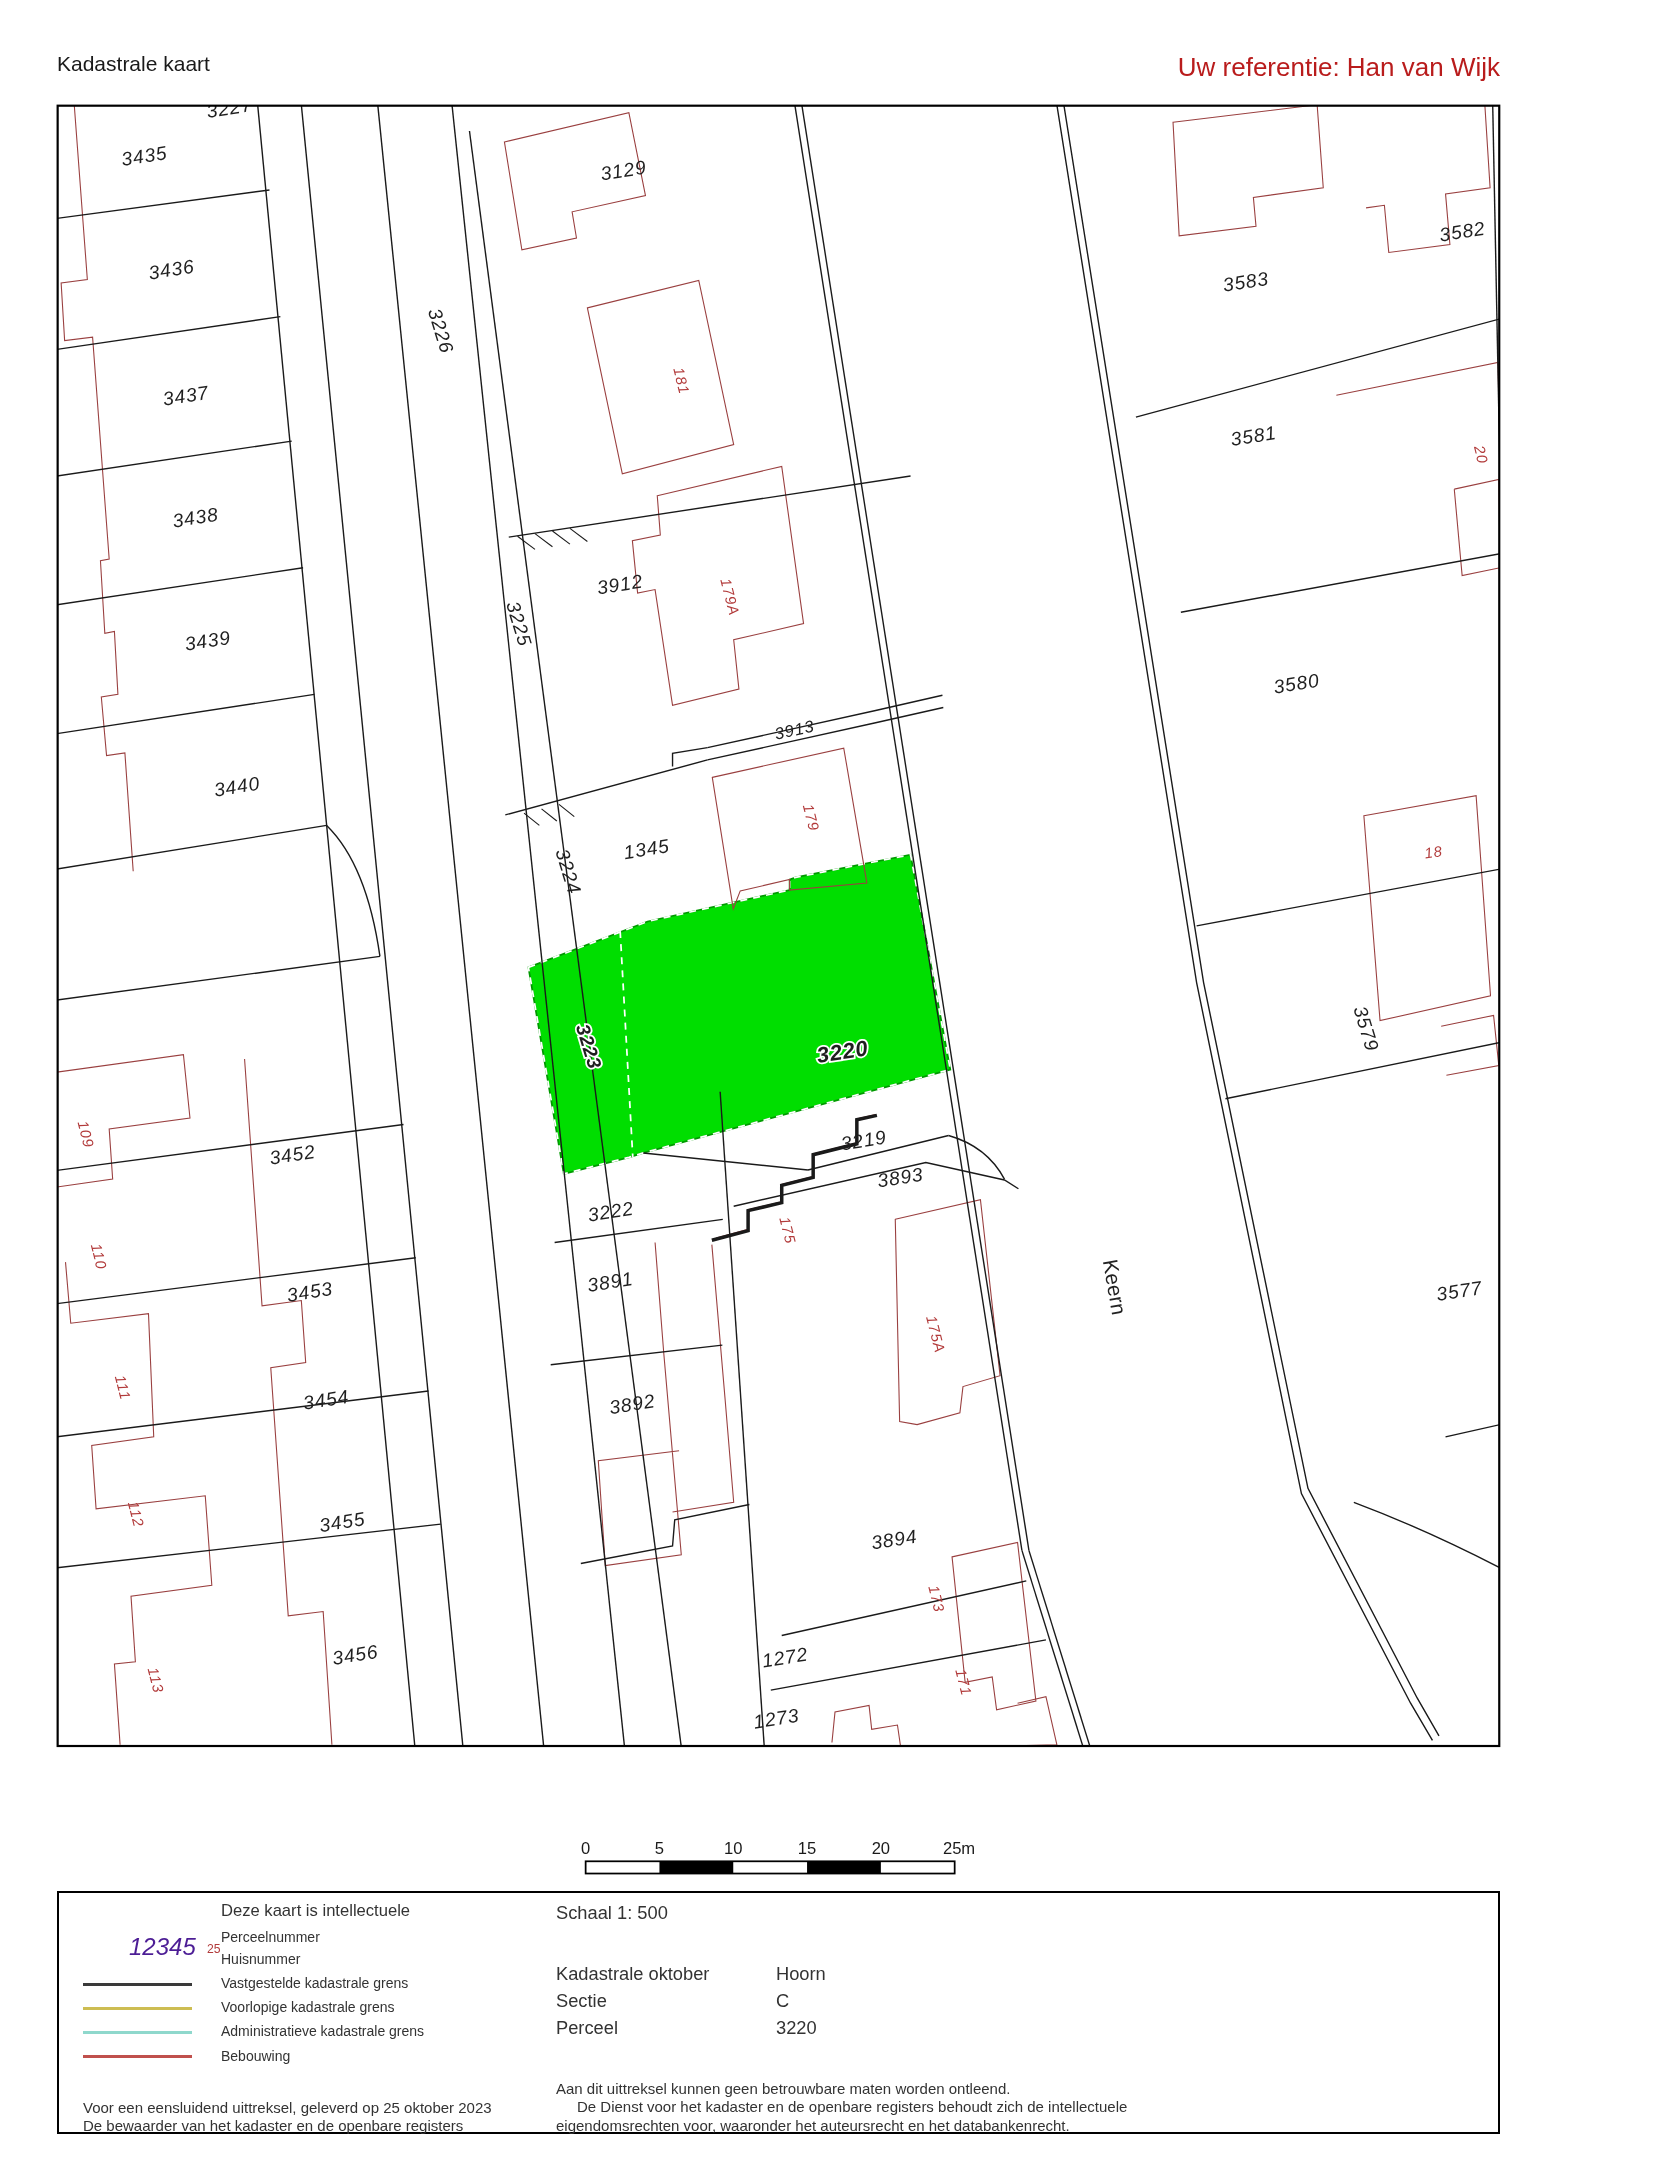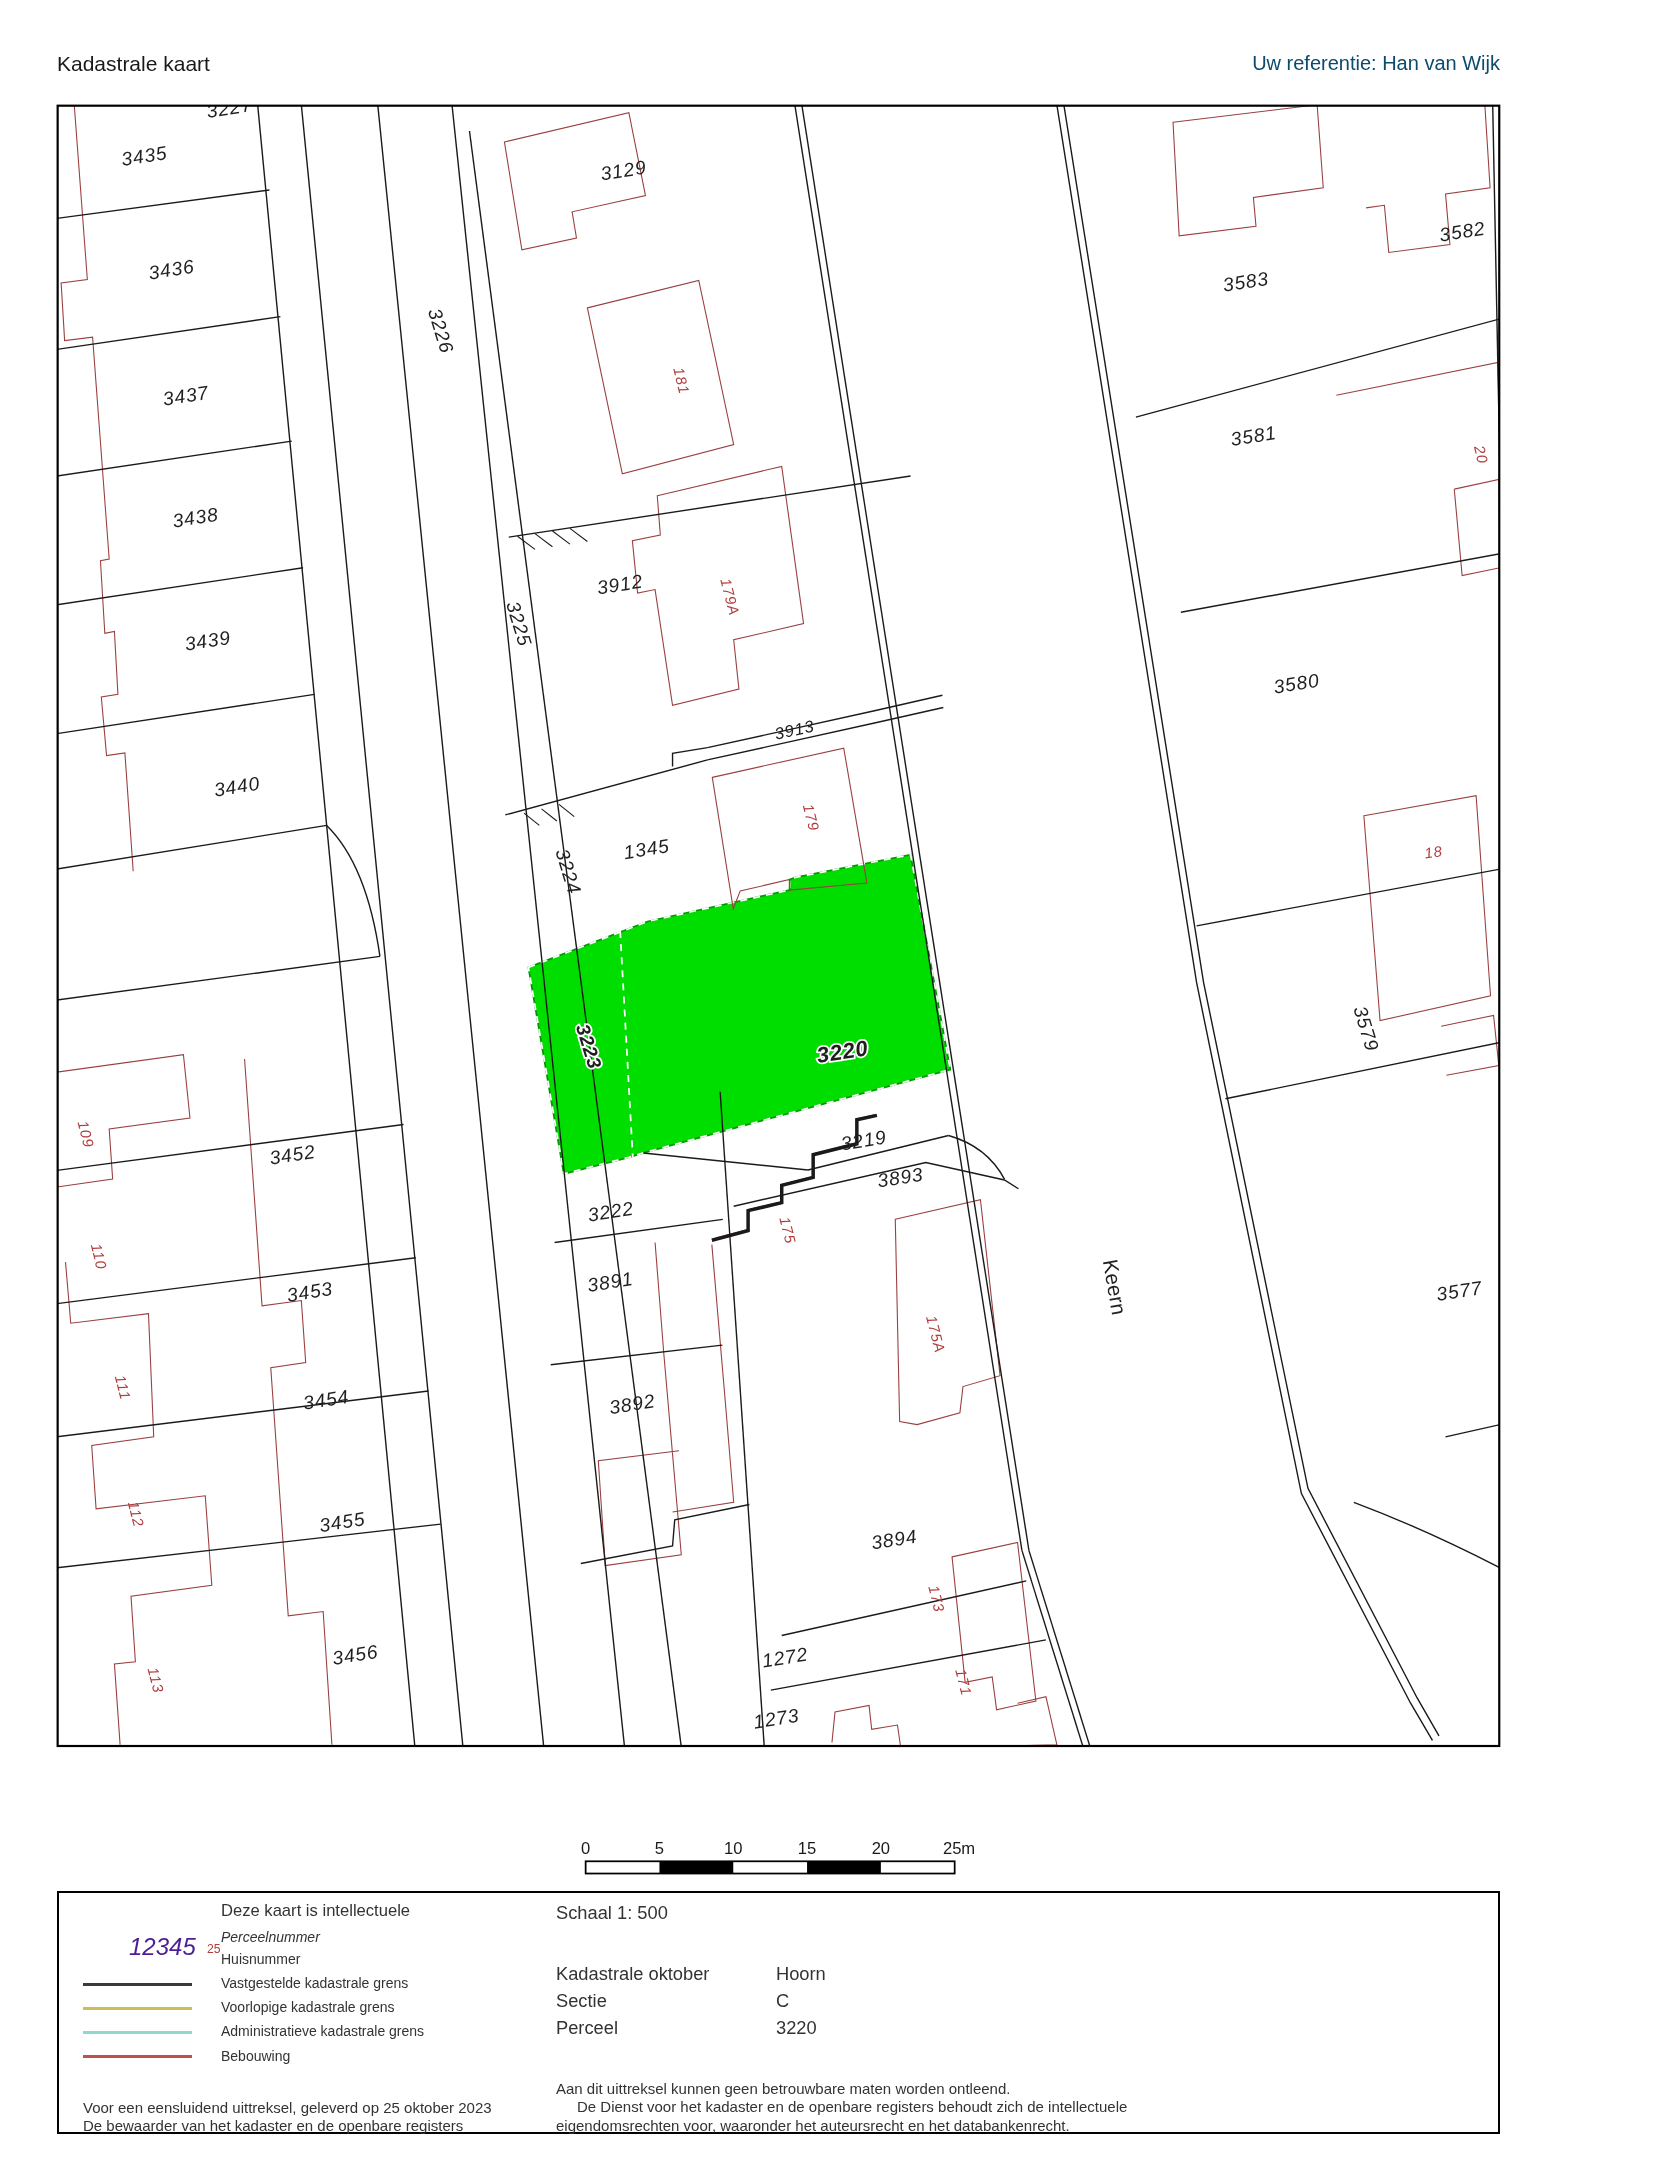--- a/index.html
+++ b/index.html
@@ -1,18 +1,18 @@
 <!DOCTYPE html>
 <html style="font-size:7px"><head>
 <meta charset="utf-8">
 <style>
   html,body{margin:0;padding:0;background:#ffffff;font-family:"Liberation Sans",sans-serif;}
   #page{position:relative;width:1677px;height:2261px;background:#fff;overflow:hidden;}
   .hdr{position:absolute;top:52px;left:57px;font-size:21px;color:#1a1a1a;}
-  .hdr-right{position:absolute;top:52px;right:177px;left:auto;font-size:20px;color:#0c4a6e;}
+  .hdr-right{position:absolute;top:52px;right:177px;left:auto;font-size:26px;color:#b91c1c;}
   #mapwrap{position:absolute;left:0;top:0;}
   
   #legend{position:absolute;left:57px;top:1891px;width:1443px;height:243px;border:2.2px solid #000;box-sizing:border-box;}
   .lg-item{position:absolute;font-size:16.6px;color:#333;white-space:nowrap;}
   .lg-line{position:absolute;width:109px;height:0;border-top-style:solid;}
   .it{font-style:italic;}
   .red{color:#b23b3b;}
   .kv{position:absolute;font-size:18.3px;color:#333;white-space:nowrap;}
   .small{font-size:15px;}
   text{font-family:"Liberation Sans",sans-serif;}
@@ -224,21 +224,21 @@
     <rect x="1510" y="4262" width="169" height="28" fill="#000000"></rect>
     <rect x="1848" y="4262" width="169" height="28" fill="#000000"></rect>
   </g>
 </svg>
 </div>
 
 <div id="legend">
   <div class="lg-item" style="left:162px;top:7.9px;">Deze kaart is intellectuele</div>
 
   <div class="lg-item it" style="left:70px;top:40px;font-size:24px;color:#4c1d95;">12345</div>
-  <div class="lg-item" style="left:162px;top:36px;font-size:14px;font-style:italic;">Perceelnummer</div>
+  <div class="lg-item" style="left:162px;top:36px;font-size:14px;">Perceelnummer</div>
 
   <div class="lg-item red" style="left:111px;top:49px;font-size:12.2px;margin-left:37px;">25</div>
   <div class="lg-item" style="left:162px;top:58px;font-size:14px;">Huisnummer</div>
 
   <div class="lg-line" style="left:24px;top:90px;border-top-width:3.9px;border-top-color:#3a3a3a;"></div>
   <div class="lg-item" style="left:162px;top:82px;font-size:14px;">Vastgestelde kadastrale grens</div>
 
   <div class="lg-line" style="left:24px;top:114px;border-top-width:3.9px;border-top-color:#cdbd52;"></div>
   <div class="lg-item" style="left:162px;top:106px;font-size:14px;">Voorlopige kadastrale grens</div>
 

